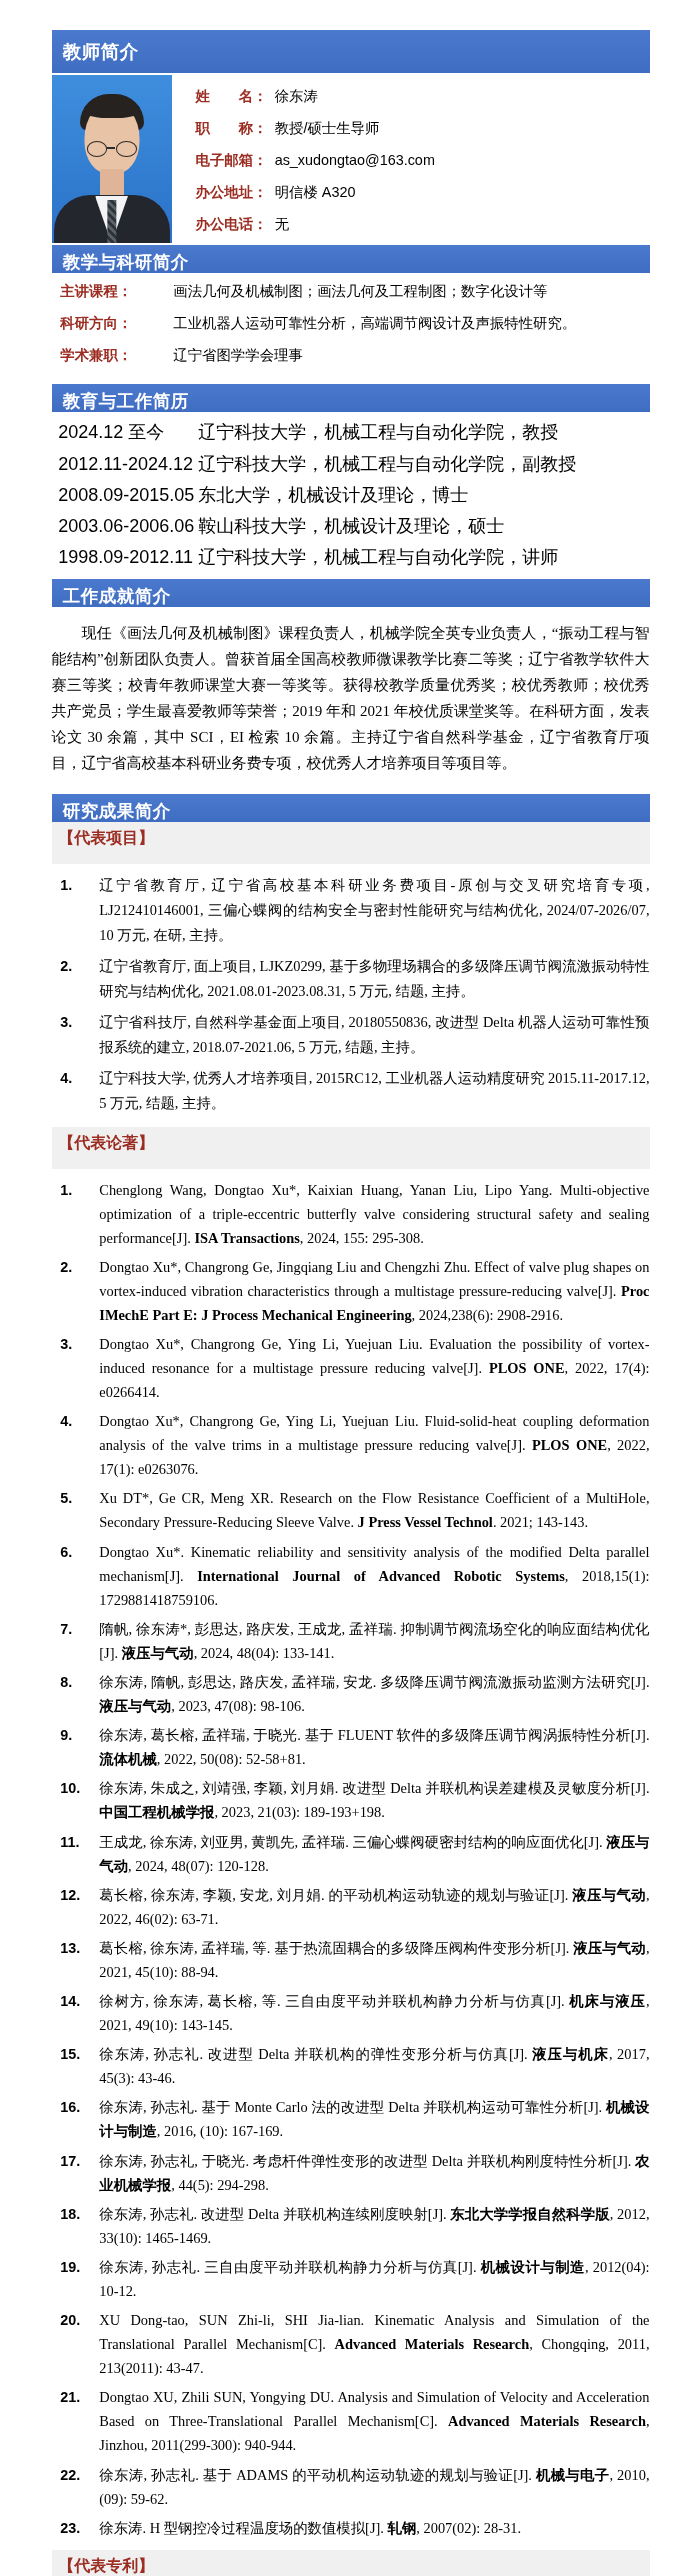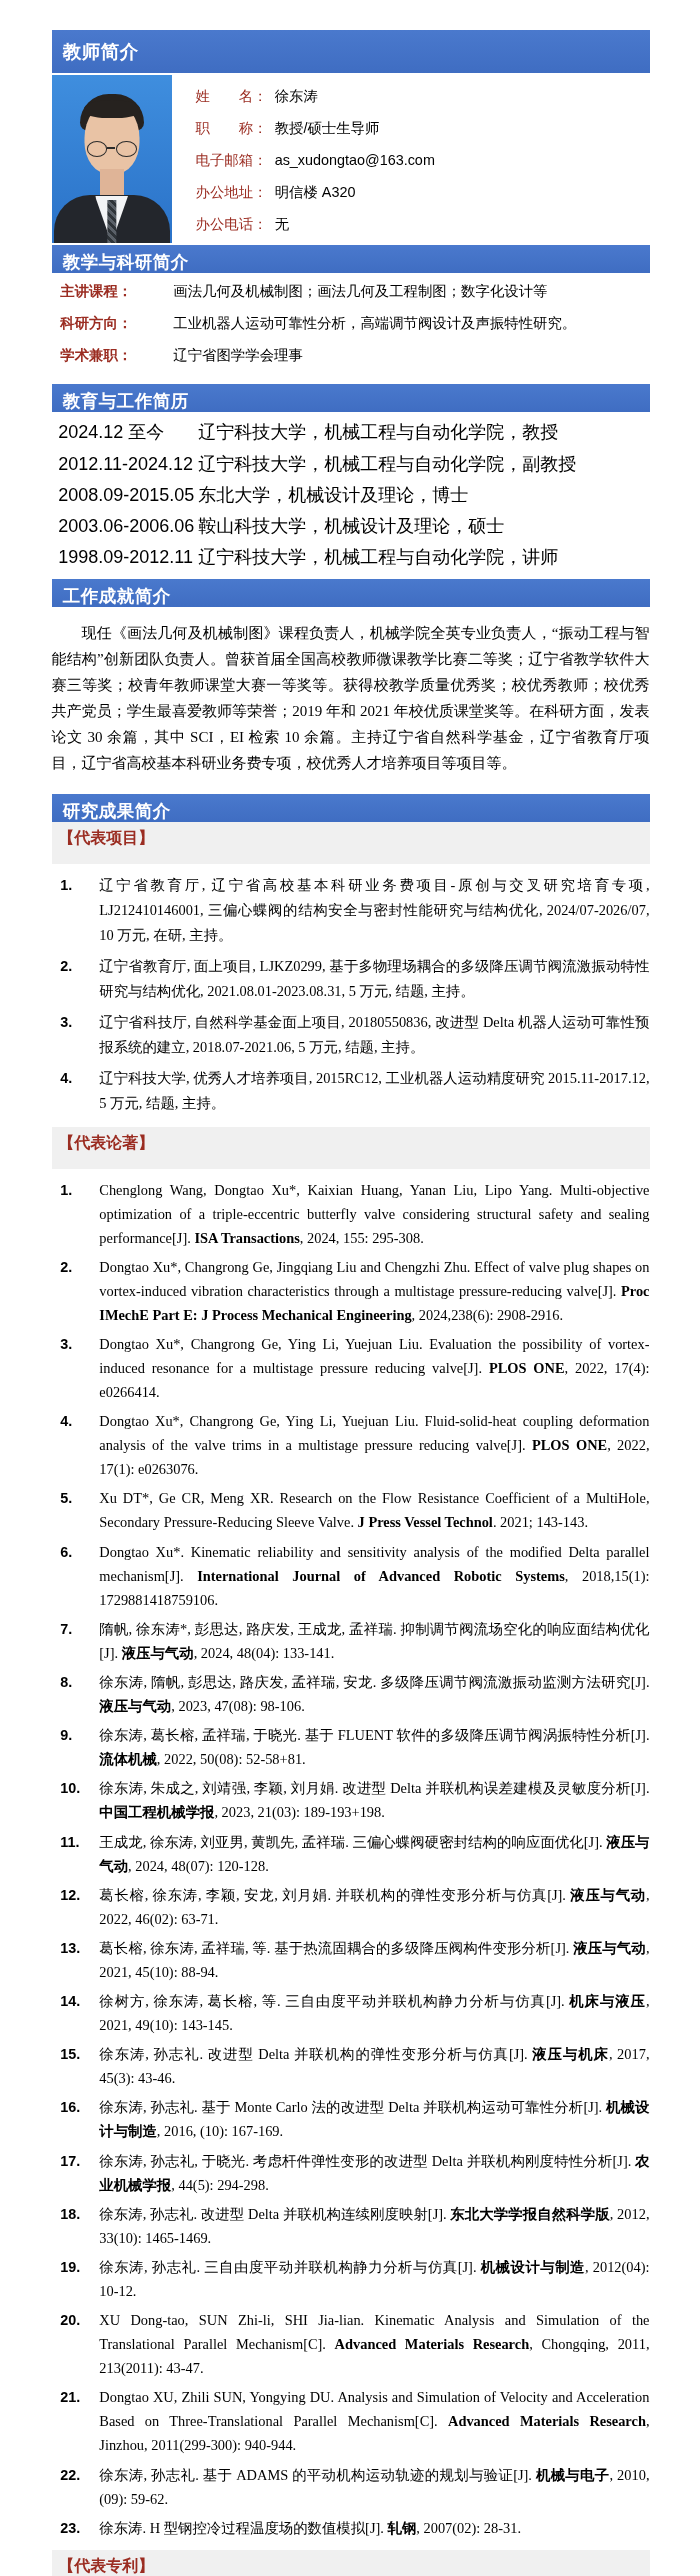--- a/index.html
+++ b/index.html
@@ -46,21 +46,21 @@
     width: 116px; height: 66px; background: #23262c; border-radius: 36px 36px 0 0; }
   .photo .shirt { position: absolute; bottom: 0; left: 50%; transform: translateX(-50%);
     width: 33px; height: 47px; background: #f3f4f6;
     clip-path: polygon(0 0, 100% 0, 50% 100%); }
   .photo .tie { position: absolute; bottom: 0; left: 50%; transform: translateX(-50%);
     width: 9.3px; height: 43px;
     background: repeating-linear-gradient(45deg, #5a6068 0 2.6px, #2e3338 2.6px 5.7px); }
 
   .fields { padding-top: 5.2px; margin-left: 24px; }
   .field-row { height: 32px; display: flex; align-items: center; font-size: 14.4px; }
-  .field-label { color: #9b2d22; font-weight: normal; white-space: pre; }
+  .field-label { color: #9b2d22; font-weight: bold; white-space: pre; }
   .field-value { color: #000; margin-left: 7.2px; }
 
   
   .lv-rows { padding: 8.2px 0 7.2px 8.8px; }
   .lv-row { display: flex; font-size: 14.4px; line-height: 21.6px; margin-bottom: 10.3px; }
   .lv-label { color: #9b2d22; font-weight: bold; flex: 0 0 113px; white-space: pre; }
   .lv-value { color: #000; }
 
   
   .history-rows { padding: 9.3px 0 2.1px 6.7px; }
@@ -265,21 +265,21 @@
       <li>
       <span class="num"></span>
       <span class="entry"><span>徐东涛, 朱成之, 刘靖强, 李颖, 刘月娟. 改进型 Delta 并联机构误差建模及灵敏度分析[J]. </span><span class="journal">中国工程机械学报</span><span>, 2023, 21(03): 189-193+198.</span></span>
     </li>
       <li>
       <span class="num"></span>
       <span class="entry"><span>王成龙, 徐东涛, 刘亚男, 黄凯先, 孟祥瑞. 三偏心蝶阀硬密封结构的响应面优化[J]. </span><span class="journal">液压与气动</span><span>, 2024, 48(07): 120-128.</span></span>
     </li>
       <li>
       <span class="num"></span>
-      <span class="entry"><span>葛长榕, 徐东涛, 李颖, 安龙, 刘月娟. 并联机构的弹性变形分析与仿真[J]. </span><span class="journal">液压与气动</span><span>, 2022, 46(02): 63-71.</span></span>
+      <span class="entry"><span>葛长榕, 徐东涛, 李颖, 安龙, 刘月娟. 的平动机构运动轨迹的规划与验证[J]. </span><span class="journal">液压与气动</span><span>, 2022, 46(02): 63-71.</span></span>
     </li>
       <li>
       <span class="num"></span>
       <span class="entry"><span>葛长榕, 徐东涛, 孟祥瑞, 等. 基于热流固耦合的多级降压阀构件变形分析[J]. </span><span class="journal">液压与气动</span><span>, 2021, 45(10): 88-94.</span></span>
     </li>
       <li>
       <span class="num"></span>
       <span class="entry"><span>徐树方, 徐东涛, 葛长榕, 等. 三自由度平动并联机构静力分析与仿真[J]. </span><span class="journal">机床与液压</span><span>, 2021, 49(10): 143-145.</span></span>
     </li>
       <li>

